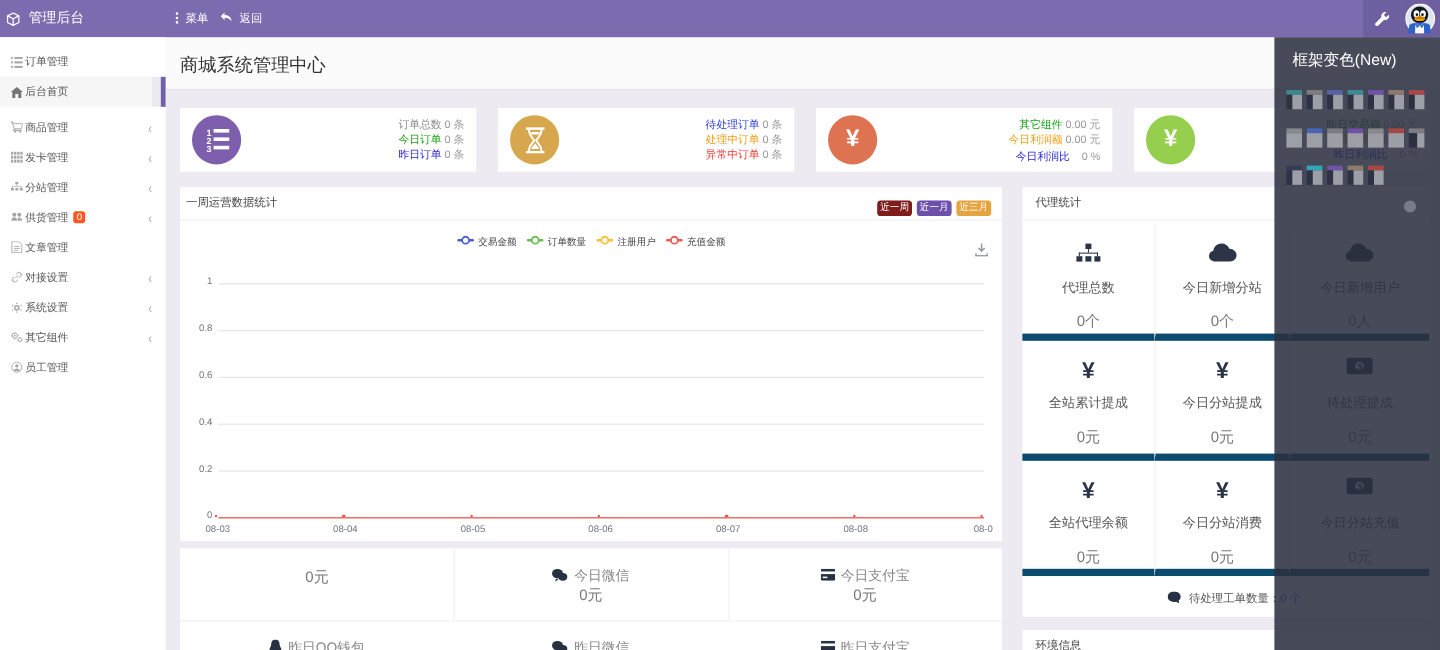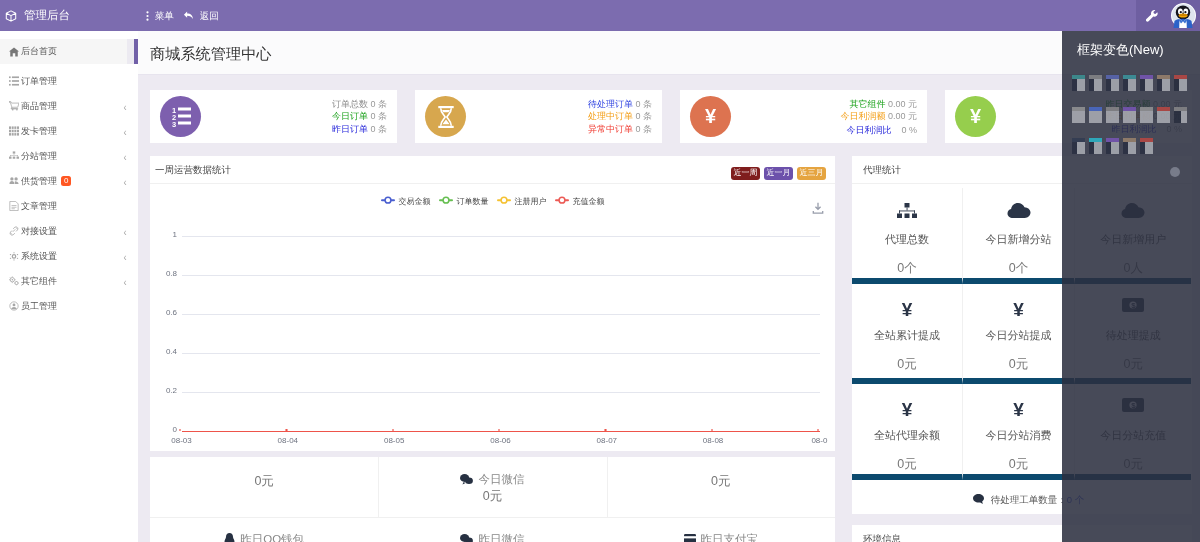--- a/index.html
+++ b/index.html
@@ -198,20 +198,25 @@
   </div>
   <div class="bcell" style="left:228.3px; top:15px;">
     <div class="t"><svg width="13" height="11" viewBox="0 0 13 11" style="vertical-align:-2px; margin-right:5px;">
           <ellipse cx="4.6" cy="4" rx="4.6" ry="3.9" fill="#273142"></ellipse>
           <ellipse cx="9" cy="6.7" rx="3.9" ry="3.3" fill="#273142"></ellipse>
           <path d="M2.5 10.5 L3.5 8 L5.5 9 Z" fill="#273142"></path>
         </svg>今日微信</div>
     <div class="v">0元</div>
   </div>
   <div class="bcell" style="left:456.7px; top:15px;">
+    <div class="t"><svg width="12" height="10" viewBox="0 0 12 10" style="vertical-align:-1px; margin-right:5px;">
+          <rect x="0" y="0" width="12" height="10" rx="1.2" fill="#273142"></rect>
+          <rect x="0" y="2.2" width="12" height="2.2" fill="#fff"></rect>
+          <rect x="1.5" y="6.5" width="4" height="1.3" fill="#fff"></rect>
+        </svg>今日支付宝</div>
     <div class="v">0元</div>
   </div>
   <div class="abs" style="left:0; top:60px; width:685px; height:1px; background:#f0f0f0;"></div>
   <div class="abs" style="left:228.3px; top:0; width:1px; height:60px; background:#f0f0f0;"></div>
   <div class="abs" style="left:456.7px; top:0; width:1px; height:60px; background:#f0f0f0;"></div>
   <div class="bcell" style="left:0; top:75px;">
     <div class="t"><svg width="11" height="12" viewBox="0 0 11 12" style="vertical-align:-2px; margin-right:5px;">
           <path d="M5.5 0 C3.4 0 2 1.6 2 3.8 C2 4.6 1.7 5.4 1.3 6.1 C0.9 6.9 0.5 7.8 0.5 8.7 C0.5 9.3 0.9 9.6 1.3 9.6 C1.7 9.6 2 9.4 2.3 9.1 C2.5 10.7 3.9 12 5.5 12 C7.1 12 8.5 10.7 8.7 9.1 C9 9.4 9.3 9.6 9.7 9.6 C10.1 9.6 10.5 9.3 10.5 8.7 C10.5 7.8 10.1 6.9 9.7 6.1 C9.3 5.4 9 4.6 9 3.8 C9 1.6 7.6 0 5.5 0 Z" fill="#273142"></path>
         </svg>昨日QQ钱包</div>
   </div>
@@ -357,36 +362,36 @@
       <ellipse cx="12.1" cy="12.6" rx="4.4" ry="2" fill="#f5a800"></ellipse>
       <ellipse cx="12.1" cy="12.1" rx="4.4" ry="0.9" fill="#c87d00"></ellipse>
       <path d="M3.5 18 C6 15 18 15 20.5 18 L21.5 25 L2.5 25 Z" fill="#2b62c9"></path>
       <path d="M8.5 15.8 L12 18.5 L15.5 15.8 L15.8 25 L8.2 25 Z" fill="#fff"></path>
       <path d="M8.5 15.8 L12 18.5 L10 20.5 L8 17.5 Z M15.5 15.8 L12 18.5 L14 20.5 L16 17.5 Z" fill="#3f74d1"></path>
     </svg>
   </div>
 </div>
 
 <div id="sidebar">
-  <div class="sitem active" style="margin-bottom:4.5px;">
-    <svg class="icn" viewBox="0 0 12 11">
-        <path d="M6 0 L12 5 L10.5 5 L10.5 11 L7.5 11 L7.5 7 L4.5 7 L4.5 11 L1.5 11 L1.5 5 L0 5 Z" fill="#777"></path>
-      </svg>
-    后台首页
-  </div>
   <div class="sitem">
     <svg class="icn" viewBox="0 0 12 11">
         <rect x="0" y="0" width="2" height="2" fill="#a6a6a6"></rect>
         <rect x="3.5" y="0" width="8.5" height="2" fill="#a6a6a6"></rect>
         <rect x="0" y="4.5" width="2" height="2" fill="#a6a6a6"></rect>
         <rect x="3.5" y="4.5" width="8.5" height="2" fill="#a6a6a6"></rect>
         <rect x="0" y="9" width="2" height="2" fill="#a6a6a6"></rect>
         <rect x="3.5" y="9" width="8.5" height="2" fill="#a6a6a6"></rect>
       </svg>
     订单管理
+  </div>
+  <div class="sitem active" style="margin-bottom:4.5px;">
+    <svg class="icn" viewBox="0 0 12 11">
+        <path d="M6 0 L12 5 L10.5 5 L10.5 11 L7.5 11 L7.5 7 L4.5 7 L4.5 11 L1.5 11 L1.5 5 L0 5 Z" fill="#777"></path>
+      </svg>
+    后台首页
   </div>
   <div class="sitem">
     <svg class="icn" viewBox="0 0 12 11">
         <path d="M0 0 H2 L3 2 H12 L10.5 7 H3.8 L3.2 8.5 H10.5 V9 H2.5 L3.4 6.8 L1.5 1 H0 Z" fill="none" stroke="#a6a6a6" stroke-width="0.9"></path>
         <circle cx="4.5" cy="10" r="1" fill="#a6a6a6"></circle>
         <circle cx="9.5" cy="10" r="1" fill="#a6a6a6"></circle>
       </svg>
     商品管理<span class="arr">‹</span>
   </div>
   <div class="sitem">

